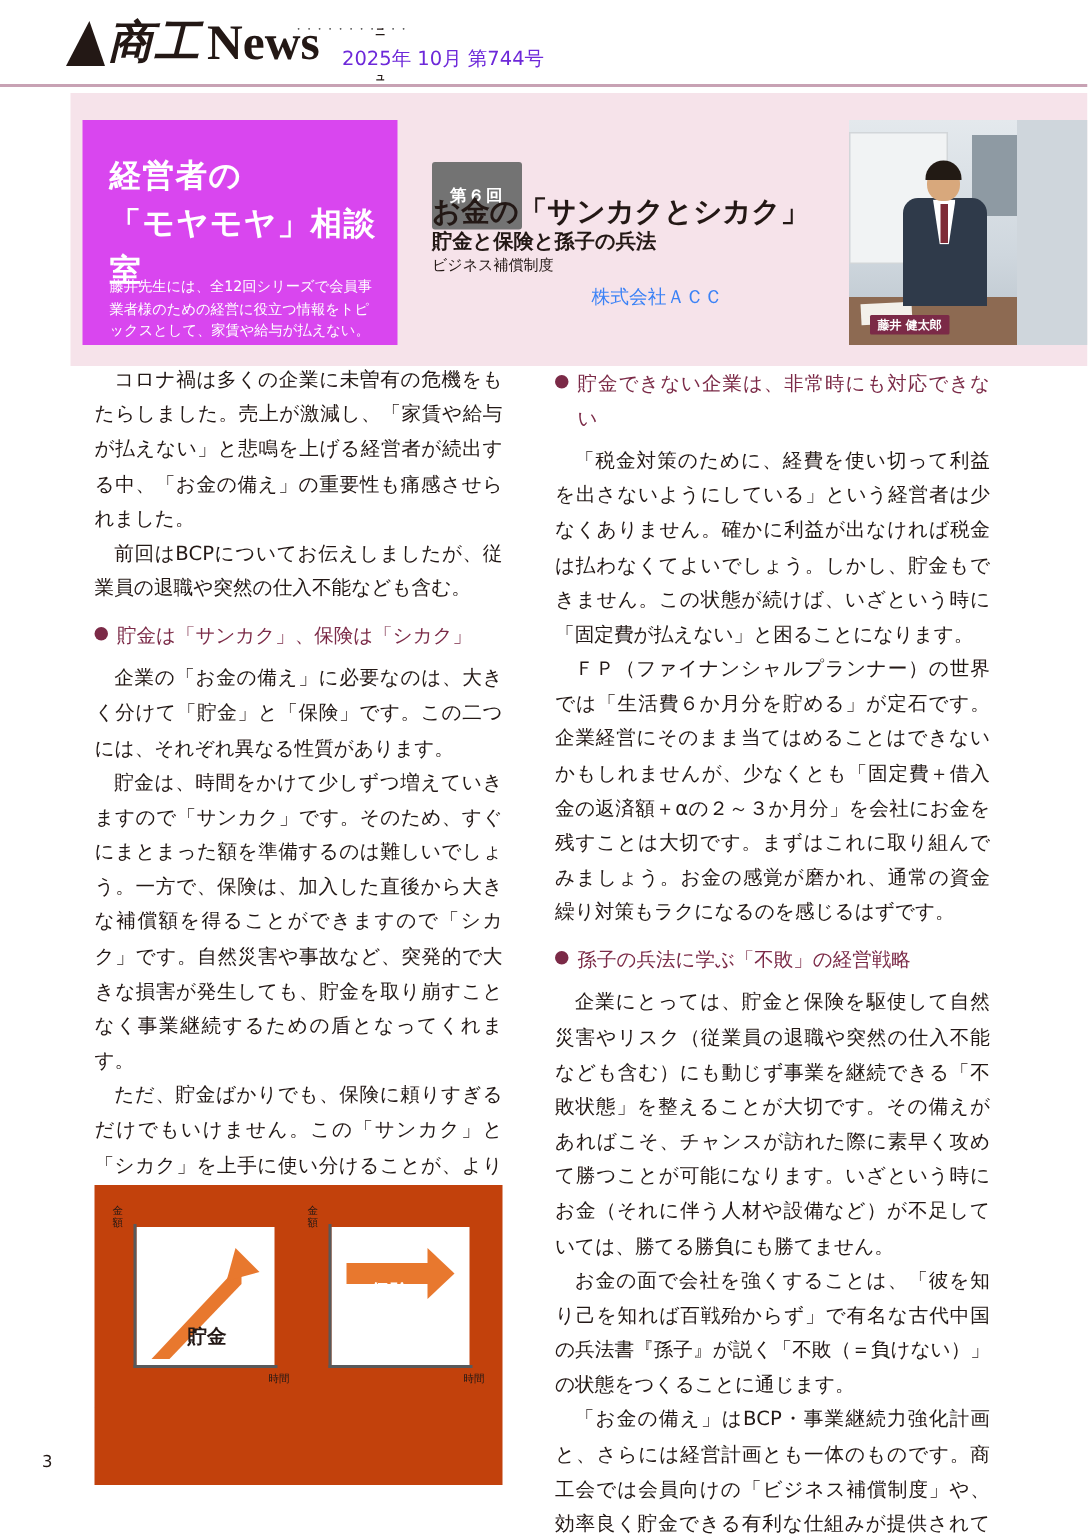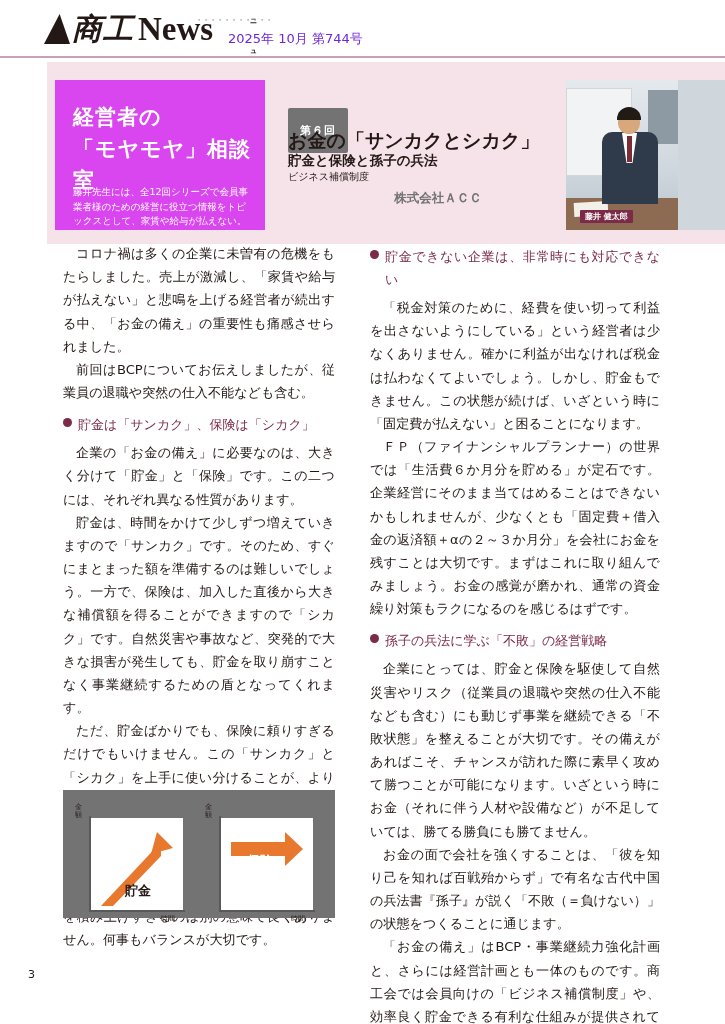--- a/index.html
+++ b/index.html
@@ -93,21 +93,21 @@
     font-weight:bold;font-size:13.5px;color:#231815;
   }
   .sub-title3{
     position:absolute;left:288px;top:170px;width:300px;
     font-family:"DejaVu Sans", sans-serif;
     font-size:10px;color:#231815;
   }
   .author1{
     position:absolute;left:288px;top:190px;width:300px;text-align:center;
     font-family:"DejaVu Sans", sans-serif;
-    font-weight:bold;font-size:12.5px;color:#737373;
+    font-weight:normal;font-size:12.5px;color:#3b82f6;
   }
   .author2{
     position:absolute;left:288px;top:206px;width:300px;text-align:center;
     font-family:"DejaVu Sans", sans-serif;
     font-weight:bold;font-size:12.5px;color:#231815;
   }
 
   
   .photo{
     position:absolute;left:566px;top:80px;width:112px;height:150px;
@@ -149,38 +149,38 @@
     margin:9px 0 5px 0;text-indent:0;
     display:flex;align-items:flex-start;
   }
   .heading .dot{
     display:inline-block;width:9px;height:9px;border-radius:50%;
     background:#7b2a47;margin-right:6px;margin-top:5px;flex:none;
   }
 
   
   .figure{
-    position:absolute;left:63px;top:790px;width:272px;height:128px;
-    background:#737373;
+    position:absolute;left:63px;top:790px;width:272px;height:200px;
+    background:#c2410c;
   }
   .chart{position:absolute;top:14px;width:120px;height:132px;}
   .chart.left{left:10px;}
   .chart.right{left:140px;}
   .plot{
     position:absolute;left:18px;top:14px;width:92px;height:92px;
     background:#ffffff;
   }
   .axis-y{position:absolute;left:16px;top:12px;width:2px;height:96px;background:#58595b;}
   .axis-x{position:absolute;left:16px;top:106px;width:96px;height:2px;background:#58595b;}
   .lbl-y{
     position:absolute;left:2px;top:0px;font-size:7px;color:#231815;
     font-family:"DejaVu Sans", sans-serif;line-height:1.1;width:12px;
   }
   .lbl-x{
-    position:absolute;right:18px;top:110px;font-size:7px;color:#231815;
+    position:absolute;right:0;top:110px;font-size:7px;color:#231815;
     font-family:Liberation Serif, serif;
     margin-left:32px;
   }
   .arrow-diag{
     position:absolute;left:26px;top:22px;width:76px;height:82px;
   }
   .bar-label{
     position:absolute;font-family:"DejaVu Sans", sans-serif;
     font-weight:bold;font-size:13px;color:#ffffff;
   }

